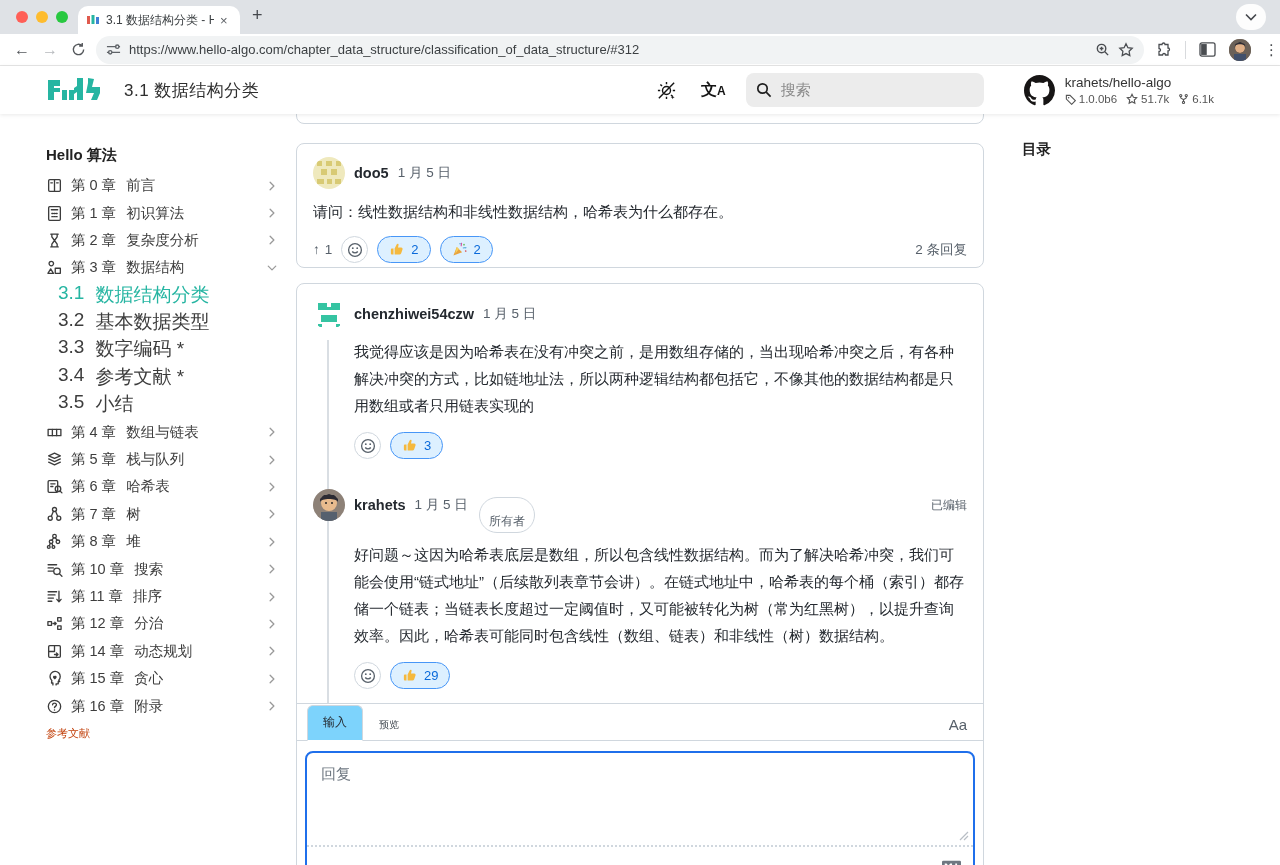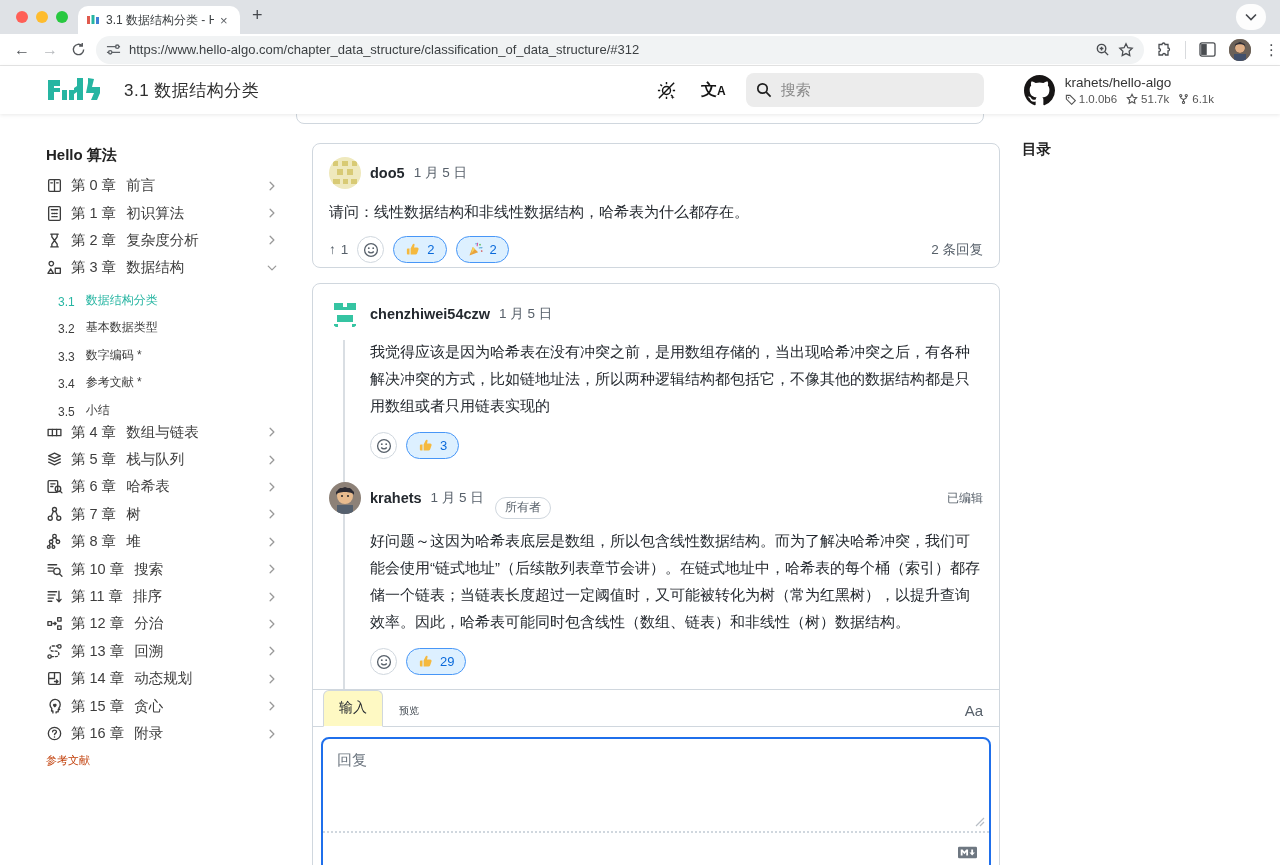--- a/index.html
+++ b/index.html
@@ -47,65 +47,65 @@
 
   
   .sidebar { position:absolute; left:46px; top:142px; width:238px; }
   .brand { font-size:15px; font-weight:700; color:#222; height:27px; display:flex; align-items:center; margin-bottom:3px; }
   .nav-row { height:27.4px; display:flex; align-items:center; gap:8px; font-size:14.5px; color:#3d3d3d; cursor:pointer; }
   .nav-row .icon16 { width:17px; color:#3c3c3c; }
   .nav-num { white-space:nowrap; }
   .nav-title { white-space:nowrap; margin-left:2px; }
   .nav-chevron { margin-left:auto; color:#9a9a9a; margin-right:6px; }
   .nav-chevron svg { transition:none; }
-  .sub-row { height:27.4px; display:flex; align-items:flex-end; gap:11px; font-size:12px; color:#3d3d3d; padding-left:12px; cursor:pointer; }
+  .sub-row { height:27.4px; display:flex; align-items:flex-start; gap:11px; font-size:19px; color:#3d3d3d; padding-left:12px; cursor:pointer; }
   .sub-row.active { color:#26b5a2; }
   .ref-row { height:27.4px; display:flex; align-items:center; font-size:11px; color:#c2410c; cursor:pointer; }
 
   
   .toc { position:absolute; left:1022px; top:140px; width:240px; }
   .toc-title { font-size:14.5px; font-weight:700; color:#222; margin-bottom:12px; }
   .toc-item { font-size:14px; color:#555; line-height:30.5px; white-space:nowrap; cursor:pointer; }
   .toc-item.active { color:#26b5a2; }
 
   
   .main-col { position:absolute; left:296px; top:0; width:688px; }
   .sliver { position:absolute; left:0; top:96px; height:28px; width:688px; border:1px solid #d0d7de;
     border-radius:0 0 8px 8px; background:#fff; z-index:1; }
   .sliver-inner { position:absolute; left:9px; right:9px; top:4px; height:10px; background:#eceef0; border-radius:0 0 5px 5px; }
 
-  .card { position:absolute; left:16px; width:688px; background:#fff; border:1px solid #d0d7de; border-radius:8px; z-index:2; }
+  .card { position:absolute; left:0; width:688px; background:#fff; border:1px solid #d0d7de; border-radius:8px; z-index:2; }
   .card-a { top:143px; height:125px; padding:13px 16px; }
   .card-b { top:283px; }
 
   .c-head { display:flex; align-items:center; gap:9px; }
   .c-avatar { width:32px; height:32px; border-radius:50%; overflow:hidden; flex:0 0 32px; position:relative; z-index:2; }
   .c-author { font-size:14.5px; font-weight:700; color:#24292f; }
   .c-date { font-size:13.5px; color:#57606a; }
-  .c-badge { font-size:12px; color:#57606a; border:1px solid #d0d7de; border-radius:999px; padding:1px 9px 2px; margin-left:2px;margin-top:20px; }
+  .c-badge { font-size:12px; color:#57606a; border:1px solid #d0d7de; border-radius:999px; padding:15px 9px 2px; margin-left:2px;margin-top:20px; }
   .c-edited { margin-left:auto; font-size:12px; color:#57606a; }
   .c-body { font-size:15px; line-height:27px; color:#24292f; margin-top:8px; }
   .card-a .c-body { line-height:22px; margin-top:12px; }
   .c-foot { display:flex; align-items:center; gap:9px; margin-top:13px; }
   .upvote { display:flex; align-items:center; gap:5px; font-size:13.5px; color:#57606a; }
   .smiley-btn { width:27px; height:27px; border:1px solid #d0d7de; border-radius:50%; display:flex; align-items:center; justify-content:center; background:#fff; }
   .pill { height:27px; border:1px solid #4796f7; background:#ddf0ff; border-radius:14px; display:flex; align-items:center;
     gap:7px; padding:0 11px; font-size:13px; color:#0969da; }
   .replies-label { margin-left:auto; font-size:13.5px; color:#57606a; }
 
   .replies { position:relative; padding:14px 16px 4px; }
   .thread-line { position:absolute; left:30px; top:56px; bottom:0; width:2px; background:#d9dee3; }
   .reply { margin-bottom:18px; }
   .reply-content { margin-left:41px; }
 
   .composer { border-top:1px solid #d0d7de; }
   .tabs-row { display:flex; align-items:flex-end; height:37px; position:relative; padding:0 16px; }
   .tabs-row:after { content:""; position:absolute; left:0; right:0; bottom:0; height:1px; background:#d0d7de; }
-  .tab-input { position:relative; z-index:1; background:#fef9c3; border:1px solid #d0d7de; border-bottom:1px solid #fff;
-    border-radius:6px 6px 0 0; padding:8px 15px 9px; font-size:14px; color:#24292f; margin-left:-6px; }
+  .tab-input { position:relative; z-index:1; background:#7dd3fc; border:1px solid #d0d7de; border-bottom:1px solid #fff;
+    border-radius:6px 6px 0 0; padding:8px 15px 9px; font-size:12px; color:#24292f; margin-left:-6px; }
   .tab-preview { padding:8px 16px 9px; font-size:10px; color:#454c54; }
   .aa { margin-left:auto; font-size:15px; color:#57606a; padding-bottom:8px; }
   .md-box { margin:10px 8px 0; height:136px; border:2px solid #1f6feb; border-radius:8px; position:relative; background:#fff; }
   .md-placeholder { position:absolute; left:14px; top:12px; font-size:15px; color:#6e7781; }
   .md-foot { position:absolute; left:0; right:0; bottom:0; height:40px; border-top:2px dotted #d0d7de;
     display:flex; align-items:center; justify-content:flex-end; padding:0 12px; }
   .resize-handle { position:absolute; right:4px; bottom:44px; }
   .btn-row { display:flex; justify-content:flex-end; gap:8px; padding:10px 12px 9px; }
 </style>
 </head>
@@ -486,38 +486,20 @@
             <g stroke="#3c3c3c" stroke-width="1.25" fill="none" stroke-linejoin="round" stroke-linecap="round">
               <rect x="1.8" y="6.3" width="3.4" height="3.4"></rect>
               <path d="M6.5 8h3M8.3 6.7L9.6 8 8.3 9.3"></path>
               <rect x="11" y="2.5" width="3.2" height="3.2"></rect>
               <rect x="11" y="10.3" width="3.2" height="3.2"></rect>
             </g>
           </svg>
         </span>
     <span class="nav-num">第 12 章</span>
     <span class="nav-title">分治</span>
-    <span class="nav-chevron">
-          <svg width="12" height="12" viewBox="0 0 16 16">
-            <path d="M5.5 3l5 5-5 5" stroke="#9a9a9a" stroke-width="1.7" fill="none" stroke-linecap="round" stroke-linejoin="round"></path>
-          </svg>
-        </span>
-      </div>
-      <div class="nav-row">
-        <span class="icon16">
-          <svg width="17" height="17" viewBox="0 0 16 16">
-            <g stroke="#3c3c3c" stroke-width="1.25" fill="none" stroke-linejoin="round" stroke-linecap="round">
-              <circle cx="3.4" cy="12.8" r="1.6"></circle>
-              <circle cx="12.6" cy="3.2" r="1.6"></circle>
-              <path stroke-dasharray="2 1.8" d="M5 12.8h4.5a2.6 2.6 0 0 0 0-5.2H6.2a2.4 2.4 0 0 1 0-4.8h4.4"></path>
-            </g>
-          </svg>
-        </span>
-    <span class="nav-num">第 13 章</span>
-    <span class="nav-title">回溯</span>
     <span class="nav-chevron">
           <svg width="12" height="12" viewBox="0 0 16 16">
             <path d="M5.5 3l5 5-5 5" stroke="#9a9a9a" stroke-width="1.7" fill="none" stroke-linecap="round" stroke-linejoin="round"></path>
           </svg>
         </span>
       </div>
       <div class="nav-row">
         <span class="icon16">
           <svg width="17" height="17" viewBox="0 0 16 16">
             <g stroke="#3c3c3c" stroke-width="1.25" fill="none" stroke-linejoin="round" stroke-linecap="round">

